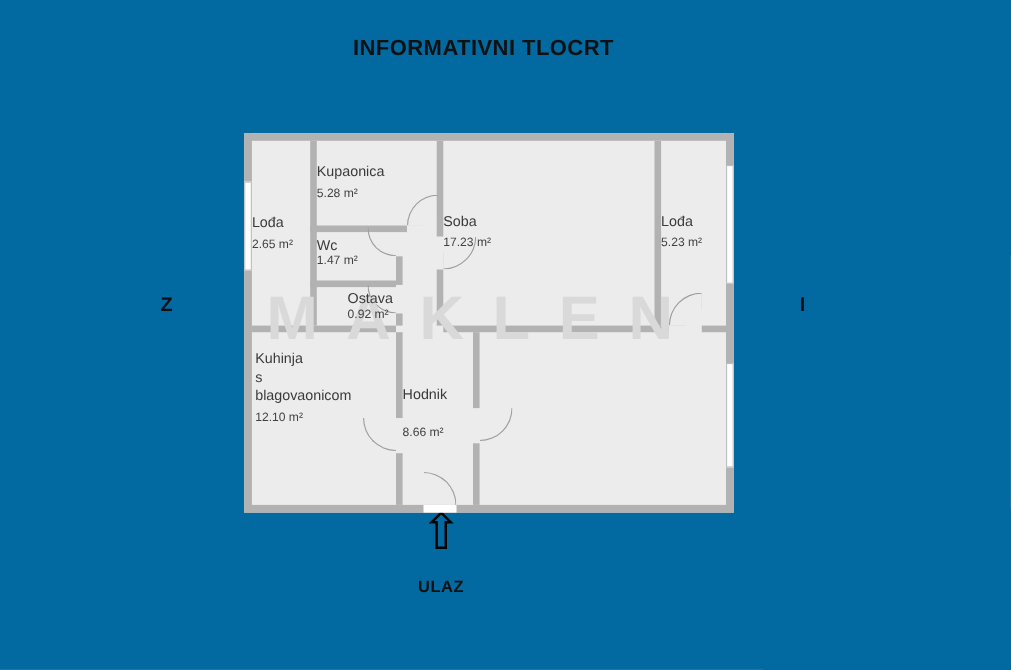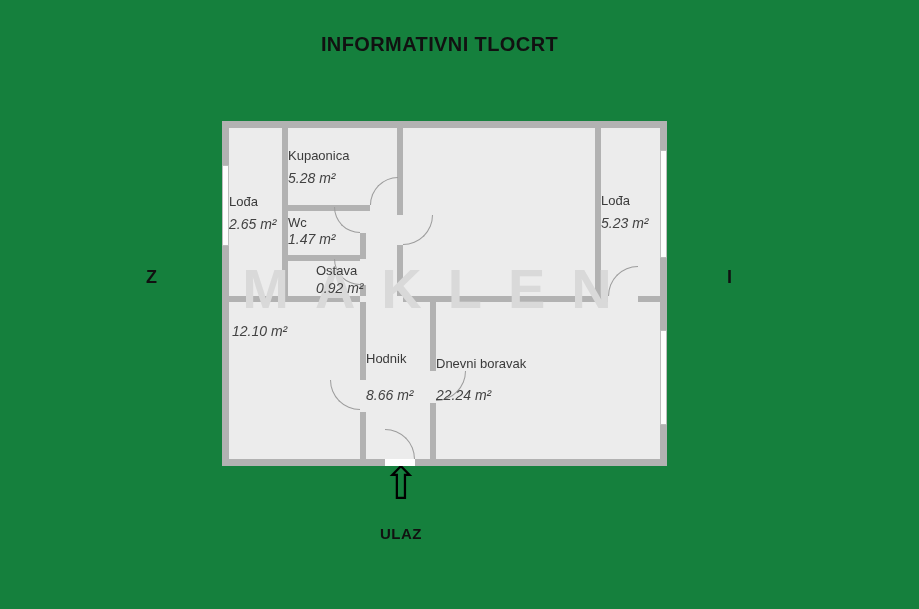--- a/index.html
+++ b/index.html
@@ -1,17 +1,17 @@
 <!DOCTYPE html>
 <html><head>
 <meta charset="utf-8">
 <style>
   html,body{margin:0;padding:0;background:#fff;}
   .page{
-    position:relative;width:919px;height:609px;background:#15803d;overflow:hidden;
+    position:relative;width:919px;height:609px;background:#0369a1;overflow:hidden;
     font-family:"Liberation Sans","DejaVu Sans",sans-serif;color:#2b2b2b;
   }
   .title{
     position:absolute;left:0;top:33px;width:879px;margin:0;text-align:center;
     font-size:20px;font-weight:bold;letter-spacing:.4px;color:#111;
   }
   .compass{position:absolute;font-size:18px;font-weight:bold;color:#111;}
   .compass.z{left:146px;top:267px;}
   .compass.i{left:727px;top:267px;}
 
@@ -55,21 +55,21 @@
   .a-soba{left:181px;top:94px;width:30px;height:30px;}
   .a-wc{left:112px;top:86px;width:26px;height:26px;}
   .a-ostava{left:112px;top:138px;width:26px;height:26px;}
   .a-kuhinja{left:108px;top:259px;width:30px;height:30px;}
   .a-dnevni{left:214px;top:250px;width:30px;height:30px;}
   .a-ulaz{left:163px;top:308px;width:30px;height:30px;}
   .a-lodja{left:386px;top:145px;width:30px;height:30px;}
 
   .lbl{position:absolute;text-align:left;z-index:6;color:#3a3a3a;}
   .lbl .name{font-size:13px;line-height:17px;}
-  .lbl .area{font-size:14px;margin-top:6px;color:#424242;font-style:italic;}
+  .lbl .area{font-size:11px;margin-top:6px;color:#424242;}
   .lbl-lodja-l{left:7px;top:72px;width:53px;}
   .lbl-kupaonica{left:66px;top:26px;width:109px;}
   .lbl-wc{left:66px;top:93px;width:72px;}
   .lbl-wc .area{margin-top:0;}
   .lbl-ostava{left:66px;top:141px;width:72px;padding-left:28px;}
   .lbl-ostava .area{margin-top:1px;}
   .lbl-soba{left:181px;top:71px;width:192px;}
   .lbl-lodja-r{left:379px;top:71px;width:59px;}
   .lbl-kuhinja{left:10px;top:196px;width:128px;}
   .lbl-kuhinja .name{white-space:pre-line;}
@@ -150,34 +150,37 @@
       <div class="area">5.28 m²</div>
     </div>
     <div class="lbl lbl-wc">
       <div class="name">Wc</div>
       <div class="area">1.47 m²</div>
     </div>
     <div class="lbl lbl-ostava">
       <div class="name">Ostava</div>
       <div class="area">0.92 m²</div>
     </div>
+    <div class="lbl lbl-soba">
+      <div class="name">Soba</div>
+      <div class="area">17.23 m²</div>
+    </div>
     <div class="lbl lbl-lodja-r">
       <div class="name">Lođa</div>
       <div class="area">5.23 m²</div>
     </div>
     <div class="lbl lbl-kuhinja">
+      <div class="name">Kuhinja
+s
+blagovaonicom</div>
       <div class="area">12.10 m²</div>
     </div>
     <div class="lbl lbl-hodnik">
       <div class="name">Hodnik</div>
       <div class="area">8.66 m²</div>
-    </div>
-    <div class="lbl lbl-dnevni">
-      <div class="name">Dnevni boravak</div>
-      <div class="area">22.24 m²</div>
     </div>
   </div>
 
   <div class="watermark">MAKLEN</div>
 
   <div class="ulaz-arrow">⇧</div>
   <div class="ulaz">ULAZ</div>
 
 </div>
 

